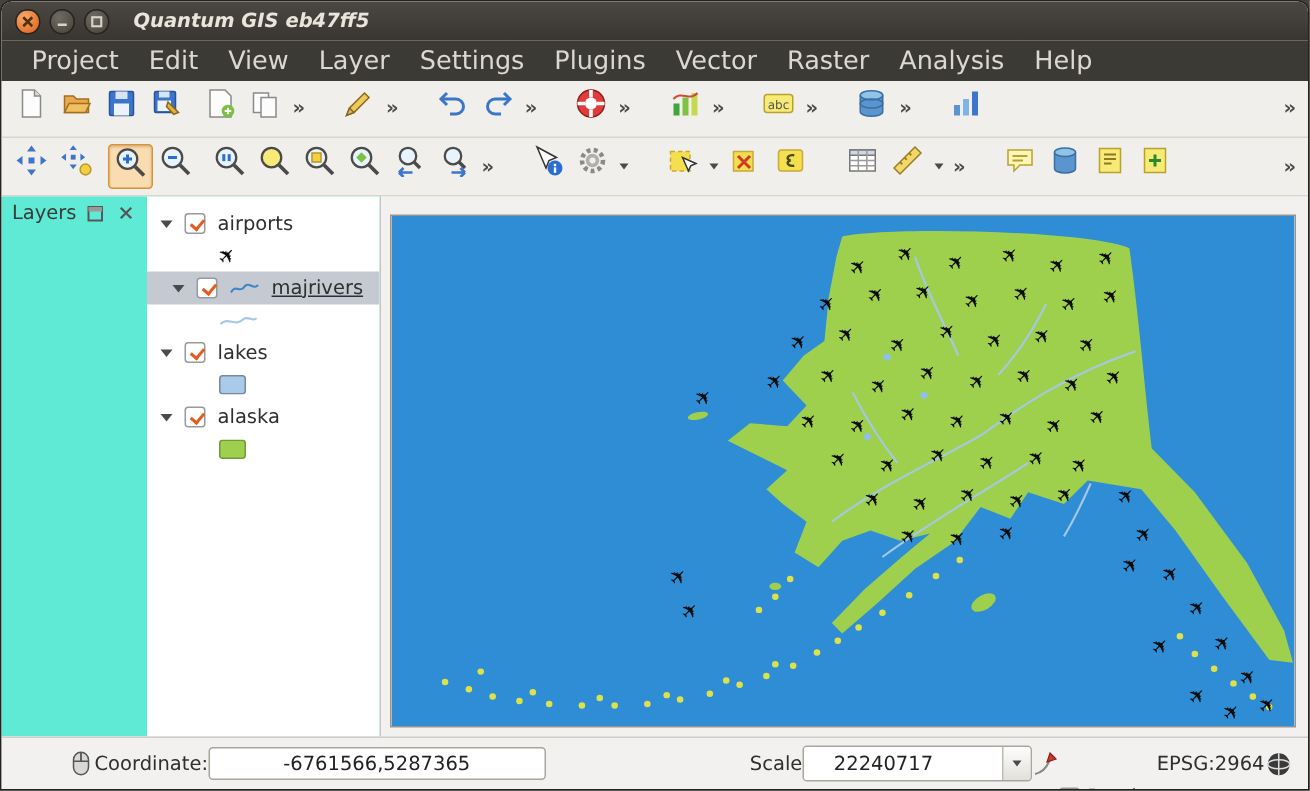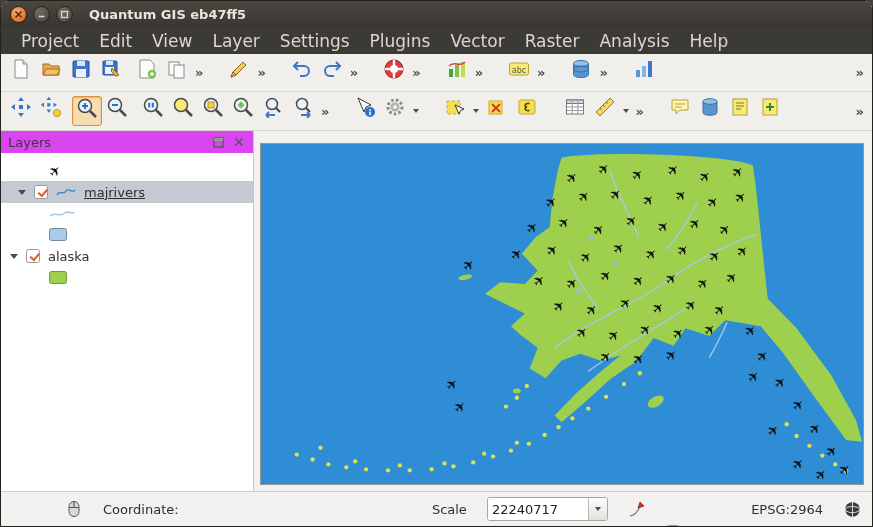--- a/index.html
+++ b/index.html
@@ -2,21 +2,21 @@
 <html><head>
 <meta charset="utf-8">
 <style>
   html,body{margin:0;padding:0;background:#454239;}
   body{width:873px;height:527px;font-family:"DejaVu Sans","Liberation Sans",sans-serif;}
   .window{width:873px;height:527px;box-sizing:border-box;display:flex;flex-direction:column;
     background:#f2f1f0;border:1px solid #23221f;border-radius:8px 8px 0 0;overflow:hidden;}
 
   
   .titlebar{height:26px;flex:none;background:linear-gradient(#4b4842,#393631);
-    display:flex;align-items:center;padding:0 9px;gap:6px;}
+    display:flex;align-items:center;padding:0 9px;gap:6px;font-style:italic;}
   .winbtn{width:17px;height:17px;border-radius:50%;box-sizing:border-box;border:1px solid #26231f;
     display:flex;align-items:center;justify-content:center;flex:none;}
   .winbtn.close{background:radial-gradient(circle at 35% 30%,#f6a96c,#dd5e17);}
   .winbtn.min,.winbtn.max{background:radial-gradient(circle at 35% 30%,#6f6b62,#44413a);}
   .title{color:#e9e5dd;font-weight:bold;font-size:13px;margin-left:10px;white-space:nowrap;}
 
   
   .menubar{height:27px;flex:none;background:#3c3a35;display:flex;align-items:center;padding:0 10px;}
   .menu-item{color:#dcd8d0;font-size:17px;padding:4px 10px;border-radius:3px;white-space:nowrap;}
 
@@ -26,21 +26,21 @@
   .tb{width:30px;height:30px;display:flex;align-items:flex-start;justify-content:center;border-radius:3px;flex:none;box-sizing:border-box;}
   .tb.active{background:#f9ddb0;border:1px solid #dc9133;box-shadow:inset 0 1px 2px rgba(0,0,0,.18);}
   .gap{width:18px;flex:none;} .sgap{width:6px;flex:none;}
   .chev{color:#4a4a4a;font-size:13px;font-weight:bold;padding:0 3px;flex:none;}
   .push{margin-left:auto;}
   .ddcaret{width:0;height:0;border-left:3.5px solid transparent;border-right:3.5px solid transparent;
     border-top:4.5px solid #4a4a4a;margin:0 3px;flex:none;}
 
   
   .main{flex:1;display:flex;min-height:0;}
-  .layers-panel{width:252px;flex:none;display:flex;flex-direction:column;background:#d946ef;border-right:1px solid #c9c6c0;}
+  .layers-panel{width:252px;flex:none;display:flex;background:#5eead4;border-right:1px solid #c9c6c0;}
   .panel-header{height:22px;flex:none;display:flex;align-items:center;padding:0 7px;font-size:13px;color:#3a3a3a;}
   .panel-title{flex:1;}
   .panel-btn{width:15px;height:15px;margin-left:5px;display:flex;align-items:center;justify-content:center;flex:none;}
   .layer-tree{flex:1;background:#ffffff;padding-top:7px;overflow:hidden;}
   .tree-row{height:22px;display:flex;align-items:center;padding-left:9px;gap:8px;font-size:13px;color:#2f2f2f;}
   .tree-row.selected{background:#c5cad2;padding-left:17px;}
   .tree-row.selected .layer-label{text-decoration:underline;}
   .symbol-row{height:21px;display:flex;align-items:center;padding-left:48px;}
   .caret{flex:none;width:0;height:0;}
   .caret.down{border-left:4px solid transparent;border-right:4px solid transparent;border-top:5px solid #4a4a4a;}
@@ -50,27 +50,27 @@
     border-left:2px solid #e25a1f;border-bottom:2px solid #e25a1f;transform:rotate(-50deg);}
   .plane-glyph{display:inline-block;font-size:14px;color:#0d0d0d;transform:rotate(-45deg);line-height:1;}
 
   .map-wrap{flex:1;min-width:0;padding:12px 8px 6px 6px;box-sizing:border-box;background:#f2f1f0;}
   .map-canvas{position:relative;width:100%;height:100%;border:1px solid #98958e;box-sizing:border-box;overflow:hidden;}
   .map-canvas svg{position:absolute;left:0;top:0;width:100%;height:100%;display:block;}
   .plane{font-size:14px;fill:#0b0b0b;text-anchor:middle;font-family:"DejaVu Sans",sans-serif;}
 
   
   .statusbar{height:34px;flex:none;background:#f2f1f0;border-top:1px solid #d0cdc7;
-    display:flex;align-items:center;padding:0 10px;gap:20px;font-size:13px;color:#2f2f2f;}
+    display:flex;align-items:center;padding:0 10px;gap:0;font-size:13px;color:#2f2f2f;}
   .status-spacer{width:34px;flex:none;}
   .flex-sp{flex:1;}
   .coord-input{width:225px;height:22px;border:1px solid #a9a69f;border-radius:3px;text-align:center;
     font-size:13px;font-family:inherit;background:#fff;color:#222;box-sizing:border-box;}
   .scale-combo{display:flex;height:22px;border:1px solid #a9a69f;border-radius:3px;overflow:hidden;background:#fff;flex:none;}
-  .scale-input{width:92px;border:none;outline:none;text-align:left;font-size:13px;font-family:inherit;padding:0 4px;color:#222;}
+  .scale-input{width:92px;border:none;outline:none;text-align:left;font-size:13px;font-family:inherit;padding:0 20px;color:#222;}
   .combo-btn{width:18px;background:linear-gradient(#fdfdfd,#e2e0db);border-left:1px solid #bbb8b2;
     display:flex;align-items:center;justify-content:center;}
   .render-wrap{display:flex;align-items:flex-end;gap:5px;margin-top:44px;}
   .epsg{white-space:nowrap;}
 </style>
 </head>
 <body>
 
 <div class="window">
 
@@ -387,38 +387,48 @@
           </span>
         <span class="panel-btn">
             <svg width="10" height="10" viewBox="0 0 10 10">
               <path d="M1.5 1.5l7 7M8.5 1.5l-7 7" stroke="#555" stroke-width="1.5"></path>
             </svg>
           </span>
       </div>
 
       <div class="layer-tree">
 
+        <div class="tree-row">
+          <span class="caret down"></span>
+          <span class="cb checked"></span>
+          <span class="layer-label">airports</span>
+        </div>
         <div class="symbol-row">
           <span class="plane-glyph">✈</span>
         </div>
 
         <div class="tree-row selected">
           <span class="caret down"></span>
           <span class="cb checked"></span>
           <svg width="20" height="12" viewBox="0 0 20 12">
               <path d="M1 9C4 3 7 10 10 5 13 1 16 8 19 4" stroke="#3a87c8" fill="none" stroke-width="1.4"></path>
             </svg>
           <span class="layer-label">majrivers</span>
         </div>
         <div class="symbol-row">
           <svg width="26" height="10" viewBox="0 0 26 10">
               <path d="M1 7C6 2 11 9 16 4 19 1 23 6 25 3" stroke="#a5c8e6" fill="none" stroke-width="1.5"></path>
             </svg>
         </div>
 
+        <div class="tree-row">
+          <span class="caret down"></span>
+          <span class="cb checked"></span>
+          <span class="layer-label">lakes</span>
+        </div>
         <div class="symbol-row">
           <svg width="18" height="13" viewBox="0 0 18 13">
               <rect x="0.5" y="0.5" width="17" height="12" rx="2" stroke="#77889a" fill="#a9cae8"></rect>
             </svg>
         </div>
 
         <div class="tree-row">
           <span class="caret down"></span>
           <span class="cb checked"></span>
           <span class="layer-label">alaska</span>
@@ -562,20 +572,21 @@
   </div>
 
   <div class="statusbar">
     <span class="status-spacer"></span>
     <svg width="18" height="18" viewBox="0 0 18 18">
         <rect x="4" y="1.5" width="10" height="15" rx="5" fill="#d8d8d8" stroke="#555"></rect>
         <path d="M9 1.5v6" stroke="#555" stroke-width="1.2"></path>
         <path d="M4 7.5h10" stroke="#555" stroke-width="1"></path>
       </svg>
     <span>Coordinate:</span>
+    <input class="coord-input" type="text" value="-6761566,5287365" style="">
     <span class="flex-sp"></span>
     <span>Scale</span>
     <span class="scale-combo">
       <input class="scale-input" type="text" value="22240717" style="">
       <span class="combo-btn">
           <span class="ddcaret"></span>
         </span>
     </span>
     <svg width="18" height="18" viewBox="0 0 18 18">
         <path d="M2 16c5-1 8-4 10-10" stroke="#888" fill="none" stroke-width="1.4"></path>

